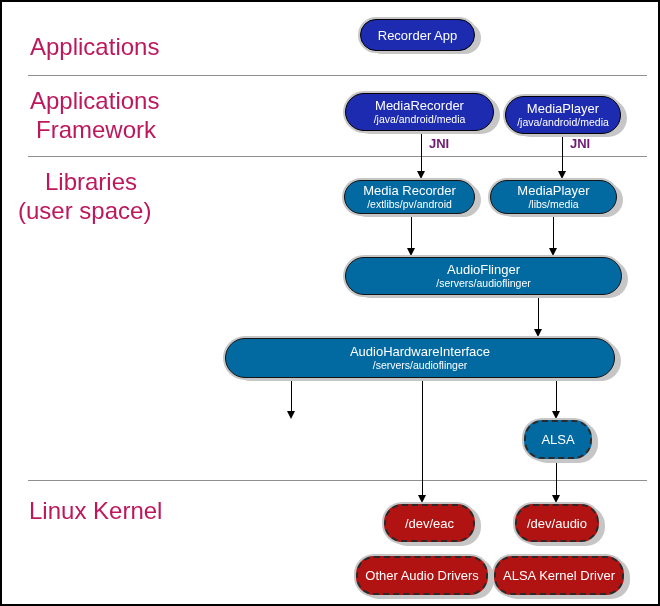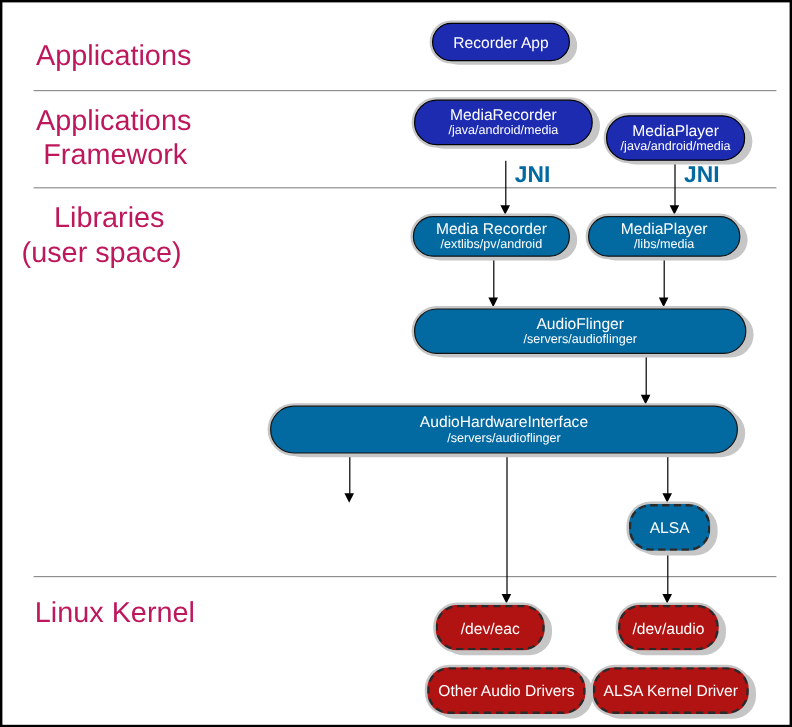--- a/index.html
+++ b/index.html
@@ -25,21 +25,21 @@
   .pill.wrap .t{white-space:normal;line-height:16px;}
   .blue{background:#1c2bb0;}
   .green{background:#0369a1;border-color:#141414;}
   .red{background:#b11212;}
   .dashed{border:2px dashed #2a2a2a;box-shadow:0 0 0 2px #c6c6c6, 5px 3px 0 1px #c6c6c6;}
   
   .arrow{position:absolute;width:9px;}
   .arrow .shaft{position:absolute;left:4px;top:0;bottom:5px;width:1px;background:#000;}
   .arrow .head{position:absolute;left:0;bottom:0;width:0;height:0;
     border-left:4.5px solid transparent;border-right:4.5px solid transparent;border-top:8px solid #000;}
-  .jni{position:absolute;font-size:19px;font-weight:600;color:#0369a1;}
+  .jni{position:absolute;font-size:13px;font-weight:600;color:#701a75;}
 </style>
 </head>
 <body>
 
 <div id="frame">
 
   <div class="hr" style="top:73px"></div>
   <div class="hr" style="top:154px"></div>
   <div class="hr" style="top:478px"></div>
 
@@ -91,21 +91,21 @@
       <i class="head"></i>
     </div>
 
   <div class="jni" style="left:427px;top:134px">JNI</div>
   <div class="jni" style="left:568px;top:134px">JNI</div>
 
   <div class="pill blue" style="left:358px;top:17px;width:115px;height:32px">
     <span class="t">Recorder App</span>
   </div>
 
-  <div class="pill blue" style="left:343px;top:81px;width:149px;height:38px;border-radius:19px">
+  <div class="pill blue" style="left:343px;top:91px;width:149px;height:38px;border-radius:19px">
     <span class="t">MediaRecorder</span>
     <span class="s">/java/android/media</span>
   </div>
   <div class="pill blue" style="left:503px;top:94px;width:116px;height:38px;border-radius:19px">
     <span class="t">MediaPlayer</span>
     <span class="s">/java/android/media</span>
   </div>
 
   <div class="pill green" style="left:342px;top:178px;width:131px;height:34px">
     <span class="t">Media Recorder</span>
@@ -123,21 +123,21 @@
 
   <div class="pill green" style="left:223px;top:336px;width:390px;height:40px;border-radius:20px">
     <span class="t">AudioHardwareInterface</span>
     <span class="s">/servers/audioflinger</span>
   </div>
 
   <div class="pill green dashed" style="left:522px;top:418px;width:68px;height:39px">
     <span class="t">ALSA</span>
   </div>
 
-  <div class="pill red dashed" style="left:361px;top:502px;width:91px;height:38px">
+  <div class="pill red dashed" style="left:382px;top:502px;width:91px;height:38px">
     <span class="t">/dev/eac</span>
   </div>
   <div class="pill red dashed" style="left:513px;top:502px;width:84px;height:38px">
     <span class="t">/dev/audio</span>
   </div>
   <div class="pill red dashed" style="left:354px;top:554px;width:132px;height:39px">
     <span class="t">Other Audio Drivers</span>
   </div>
   <div class="pill red dashed" style="left:492px;top:554px;width:130px;height:39px">
     <span class="t">ALSA Kernel Driver</span>

